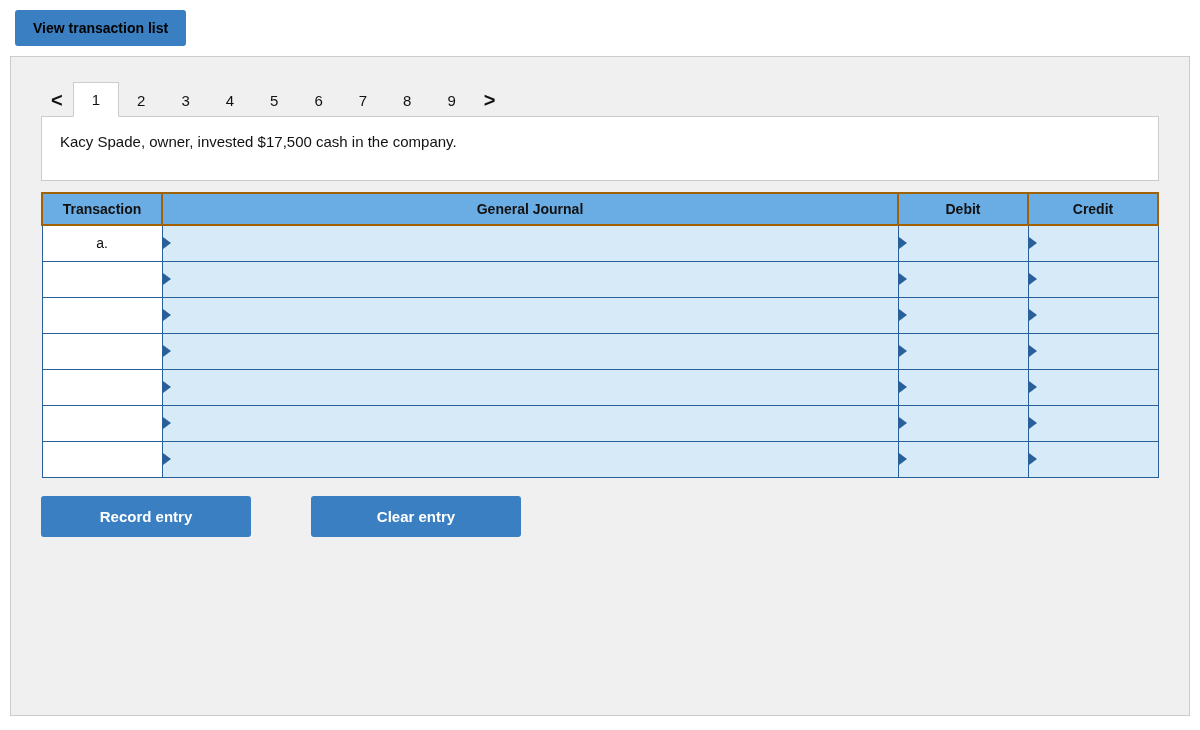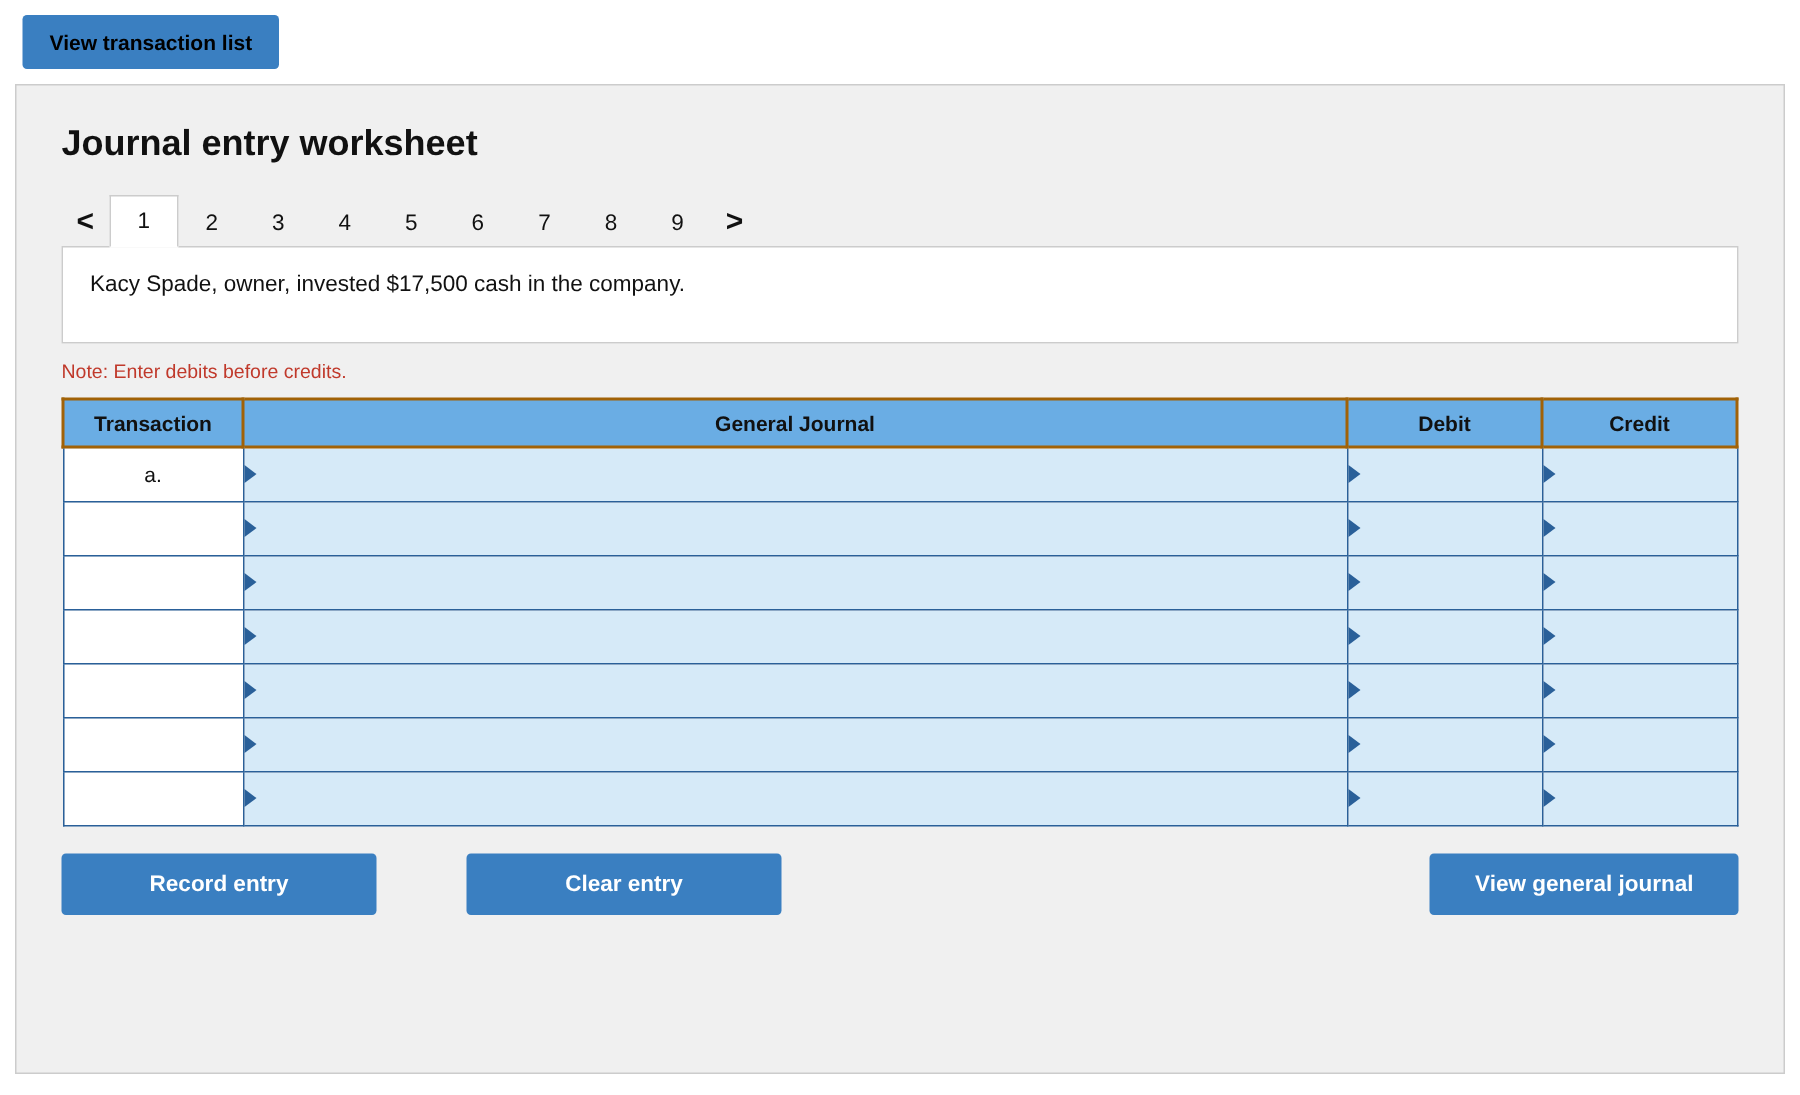--- a/index.html
+++ b/index.html
@@ -215,21 +215,20 @@
     }
   </style>
 </head>
 <body>
 
 <div class="top-bar">
   <button class="view-transaction-btn">View transaction list</button>
 </div>
 
 <div class="main-container">
-  <div class="worksheet-title">Journal entry worksheet</div>
 
   <div class="tab-nav-wrapper">
     <button class="nav-arrow">&lt;</button>
 
     <div id="tabs-container" style="display:flex; align-items:flex-end;">
         <button class="tab-item active">1</button>
         <button class="tab-item">2</button>
         <button class="tab-item">3</button>
         <button class="tab-item">4</button>
         <button class="tab-item">5</button>
@@ -237,21 +236,20 @@
         <button class="tab-item">7</button>
         <button class="tab-item">8</button>
         <button class="tab-item">9</button>
       </div>
 
     <button class="nav-arrow">&gt;</button>
   </div>
 
   <div class="description-box">Kacy Spade, owner, invested $17,500 cash in the company.</div>
 
-  <div class="note-text">Note: Enter debits before credits.</div>
 
   <table class="journal-table">
     <thead>
       <tr>
         <th class="transaction-col">Transaction</th>
         <th class="journal-col">General Journal</th>
         <th class="debit-col">Debit</th>
         <th class="credit-col">Credit</th>
       </tr>
     </thead>
@@ -297,15 +295,14 @@
           <td class="journal-cell"><span class="cell-indicator"></span><input type="text" style="padding-left: 12px;"></td>
           <td class="debit-cell"><span class="cell-indicator"></span><input type="text" style="padding-left: 12px;"></td>
           <td class="credit-cell"><span class="cell-indicator"></span><input type="text" style="padding-left: 12px;"></td>
         </tr>
       </tbody>
   </table>
 
   <div class="bottom-buttons">
     <button class="btn-record">Record entry</button>
     <button class="btn-clear">Clear entry</button>
-    <button class="btn-view-journal">View general journal</button>
   </div>
 </div>
 
 </body></html>

